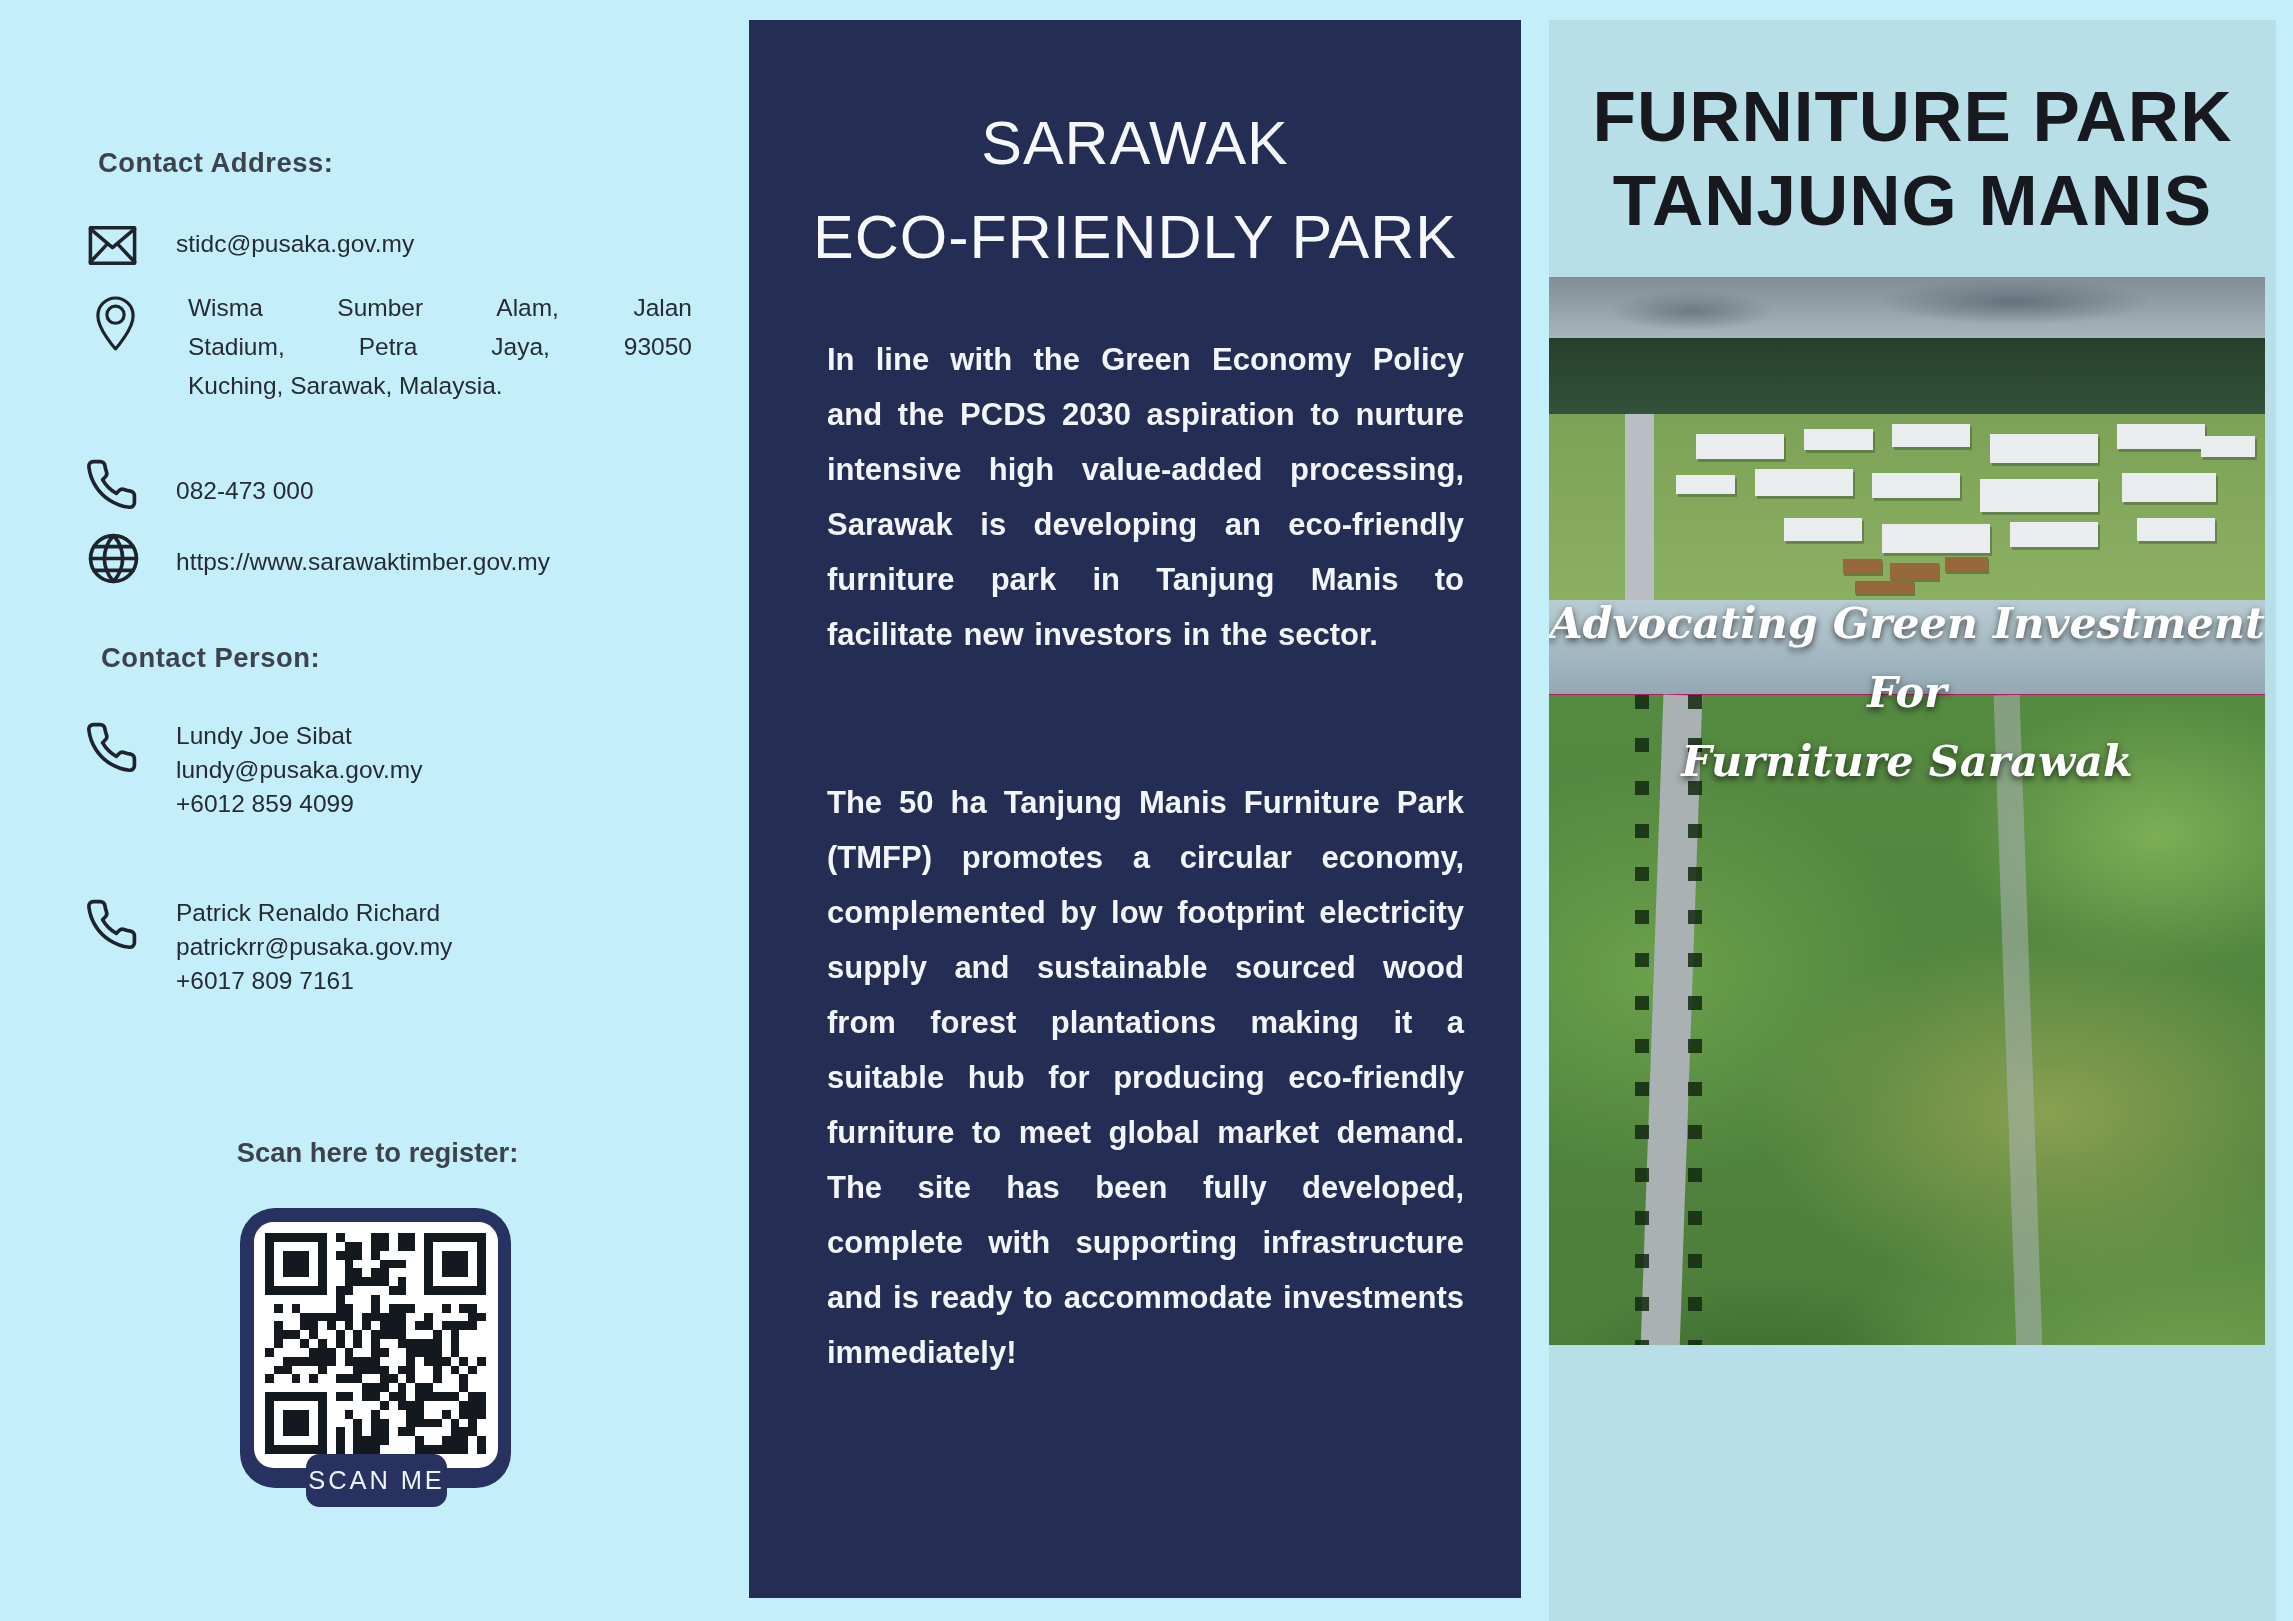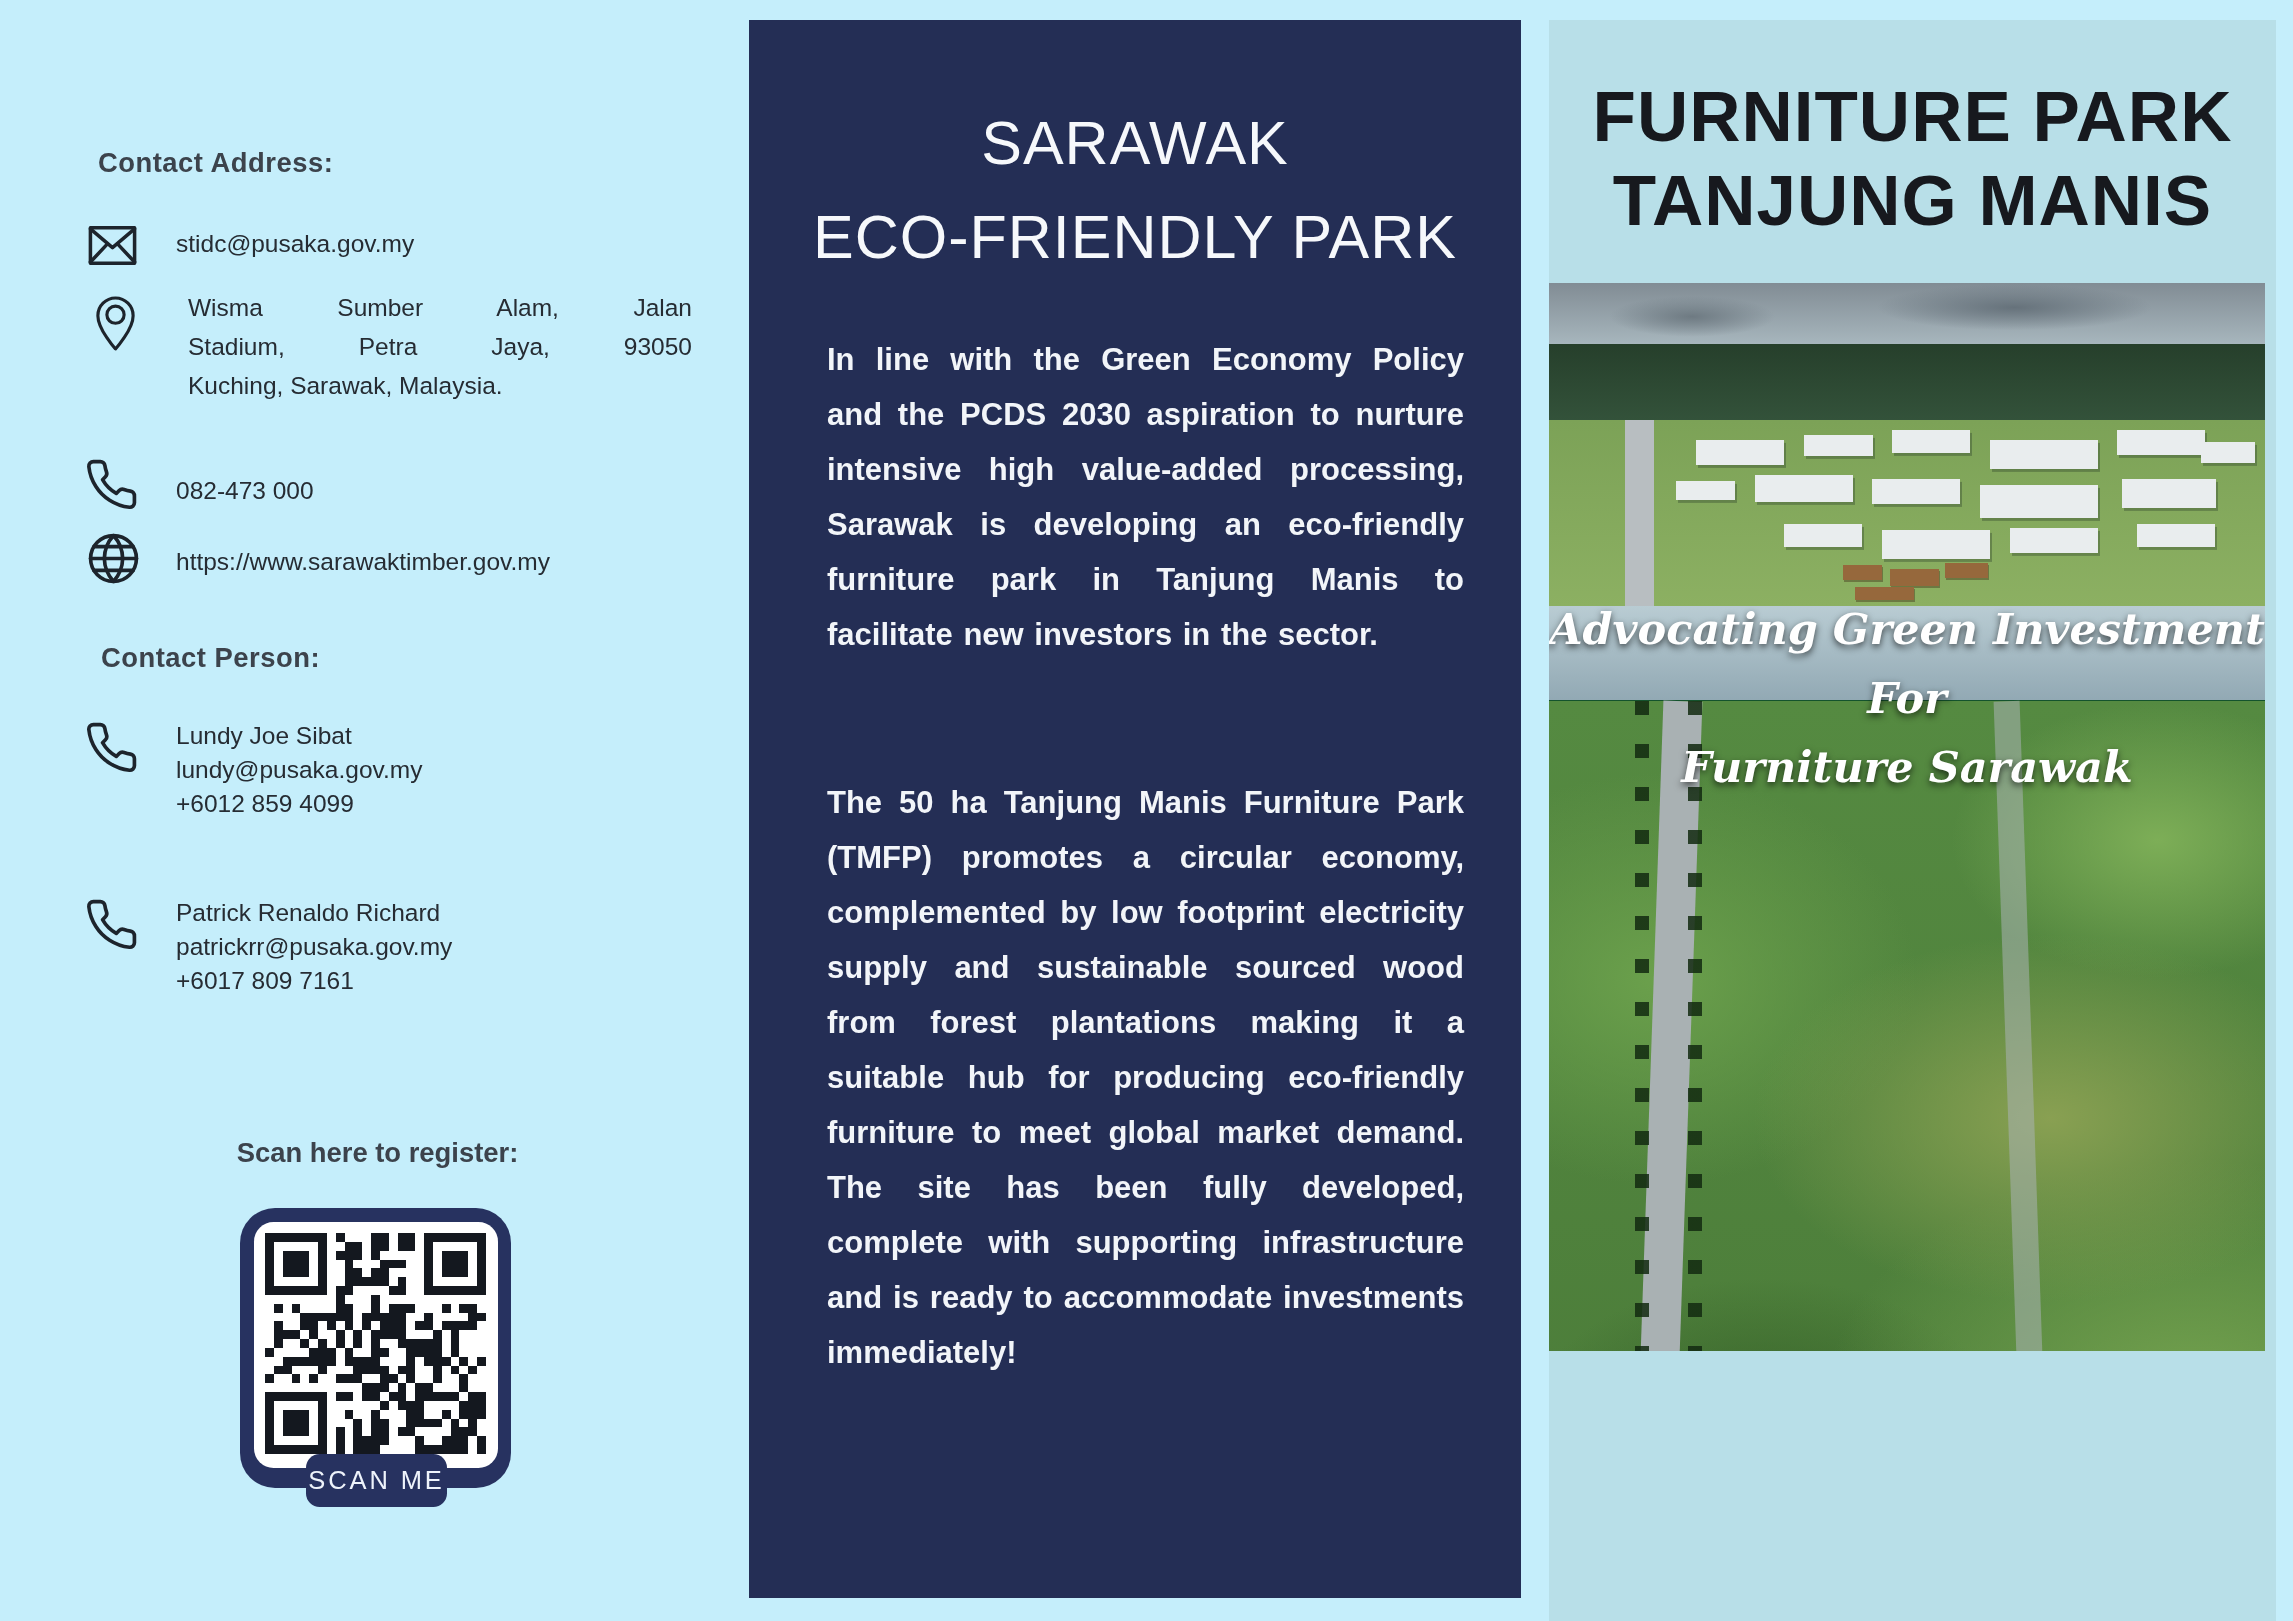--- a/index.html
+++ b/index.html
@@ -28,21 +28,21 @@
              font-size:61px;line-height:94px;letter-spacing:1px;}
   .mid-para{position:absolute;left:78px;width:637px;color:#f2f5f9;font-weight:bold;font-size:31px;line-height:55px;
             text-align:justify;word-spacing:2px;}
   .mid-para1{top:312px;}
   .mid-para2{top:755px;}
 
   
   .right-panel{position:absolute;left:1549px;top:19.6px;width:727px;height:1602px;background:#b8dfe8;}
   .right-title{position:absolute;top:55px;left:0;width:100%;text-align:center;color:#17191e;font-weight:bold;
                font-size:71px;line-height:84px;letter-spacing:1px;}
-  .photo{position:absolute;left:0;top:263px;width:716px;height:1068px;overflow:hidden;background:#14532d;}
+  .photo{position:absolute;left:0;top:257px;width:716px;height:1068px;overflow:hidden;background:#be185d;}
   .ph-sky{position:absolute;left:0;top:0;width:100%;height:61px;
           background:radial-gradient(118px 29px at 20% 55%, #6e7a82 0%, rgba(110,122,130,0) 70%),
                      radial-gradient(196px 33px at 65% 40%, #66727b 0%, rgba(102,114,123,0) 70%),
                      linear-gradient(#818c94,#a7b6bd);}
   .ph-forest{position:absolute;left:0;top:61px;width:100%;height:76px;
           background:linear-gradient(#263f2b,#33523a);}
   .ph-field{position:absolute;left:0;top:137px;width:100%;height:186px;
           background:linear-gradient(#7ca257,#8cb062);}
   .ph-river{position:absolute;left:0;top:323px;width:100%;height:94px;
           background:linear-gradient(#b9ccd3,#92a9b4);}

